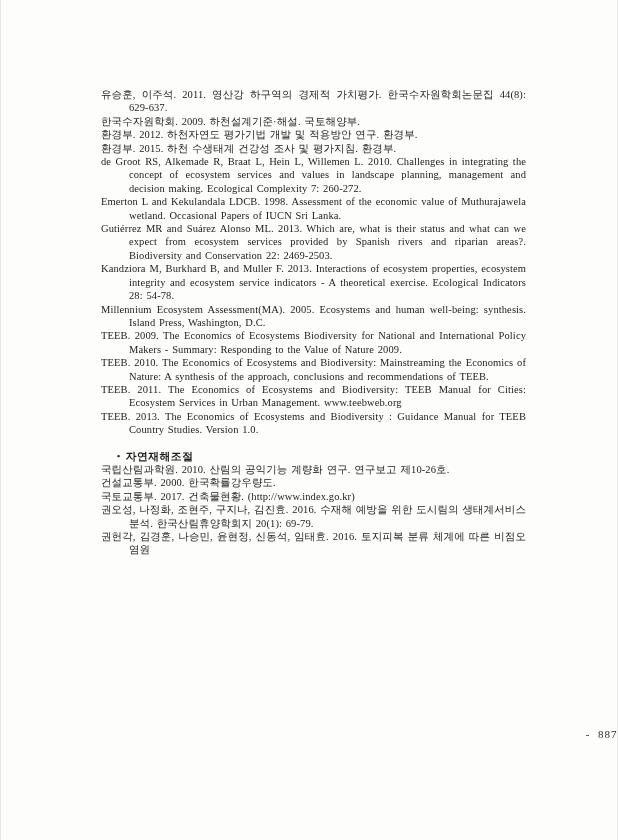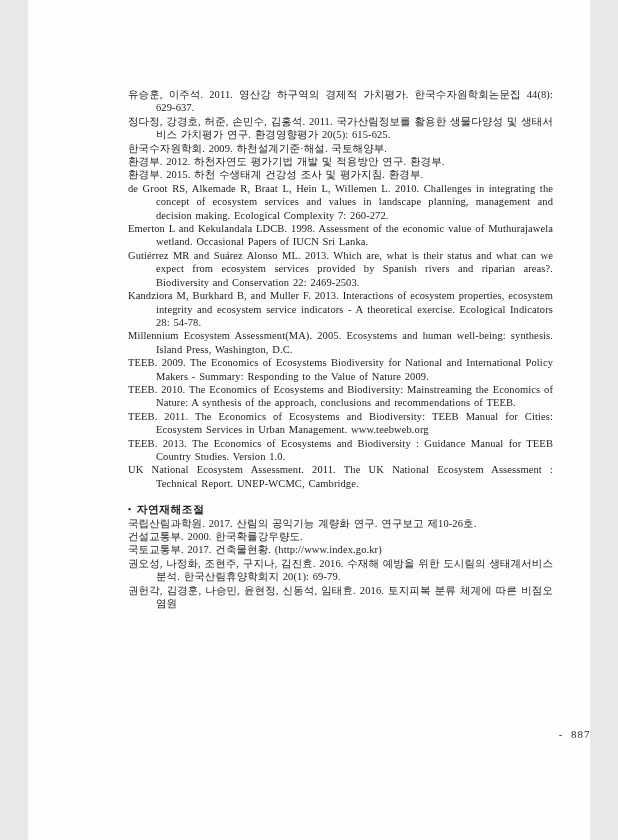--- a/index.html
+++ b/index.html
@@ -2,21 +2,21 @@
 <html><head>
 <meta charset="utf-8">
 <style>
   html, body {
     margin: 0;
     padding: 0;
     background: #e8e8e8;
   }
   .page {
     position: relative;
-    width: 562px;
+    width: 616px;
     height: 840px;
     margin: 0 auto;
     background: #fdfdfc;
     overflow: hidden;
     font-family: "Liberation Serif", "DejaVu Serif", serif;
     color: #1c1c1c;
   }
   .content {
     position: absolute;
     left: 100px;
@@ -27,21 +27,21 @@
     margin: 0;
     padding-left: 28px;
     text-indent: -28px;
     font-size: 10.5px;
     line-height: 13.4px;
     text-align: justify;
     word-spacing: 1px;
     letter-spacing: 0.1px;
   }
   .section-header {
-    margin: 13px 0 0 0;
+    margin: 13px 0 0 16px;
     font-size: 10.8px;
     line-height: 13.4px;
     font-weight: bold;
     letter-spacing: 0.5px;
     font-family: Liberation Serif, serif;
   }
   .section-header .bullet {
     font-weight: bold;
     margin-right: 5px;
     font-size: 9px;
@@ -62,44 +62,42 @@
 </head>
 <body>
 
 <div class="page">
 
   <main class="content">
 
     <section>
       <div>
           <p class="ref">유승훈, 이주석. 2011. 영산강 하구역의 경제적 가치평가. 한국수자원학회논문집 44(8): 629-637.</p>
-          <p class="ref">정다정, 강경호, 허준, 손민수, 김홍석. 2011. 국가산림정보를 활용한 생물다양성 및 생태서비스 가치평가 연구. 환경영향평가 20(5): 615-625.</p>
           <p class="ref">한국수자원학회. 2009. 하천설계기준·해설. 국토해양부.</p>
           <p class="ref">환경부. 2012. 하천자연도 평가기법 개발 및 적용방안 연구. 환경부.</p>
           <p class="ref">환경부. 2015. 하천 수생태계 건강성 조사 및 평가지침. 환경부.</p>
           <p class="ref">de Groot RS, Alkemade R, Braat L, Hein L, Willemen L. 2010. Challenges in integrating the concept of ecosystem services and values in landscape planning, management and decision making. Ecological Complexity 7: 260-272.</p>
           <p class="ref">Emerton L and Kekulandala LDCB. 1998. Assessment of the economic value of Muthurajawela wetland. Occasional Papers of IUCN Sri Lanka.</p>
           <p class="ref">Gutiérrez MR and Suárez Alonso ML. 2013. Which are, what is their status and what can we expect from ecosystem services provided by Spanish rivers and riparian areas?. Biodiversity and Conservation 22: 2469-2503.</p>
           <p class="ref">Kandziora M, Burkhard B, and Muller F. 2013. Interactions of ecosystem properties, ecosystem integrity and ecosystem service indicators - A theoretical exercise. Ecological Indicators 28: 54-78.</p>
           <p class="ref">Millennium Ecosystem Assessment(MA). 2005. Ecosystems and human well-being: synthesis. Island Press, Washington, D.C.</p>
           <p class="ref">TEEB. 2009. The Economics of Ecosystems Biodiversity for National and International Policy Makers - Summary: Responding to the Value of Nature 2009.</p>
           <p class="ref">TEEB. 2010. The Economics of Ecosystems and Biodiversity: Mainstreaming the Economics of Nature: A synthesis of the approach, conclusions and recommendations of TEEB.</p>
           <p class="ref">TEEB. 2011. The Economics of Ecosystems and Biodiversity: TEEB Manual for Cities: Ecosystem Services in Urban Management. www.teebweb.org</p>
           <p class="ref">TEEB. 2013. The Economics of Ecosystems and Biodiversity : Guidance Manual for TEEB Country Studies. Version 1.0.</p>
-          <p class="ref">UK National Ecosystem Assessment. 2011. The UK National Ecosystem Assessment : Technical Report. UNEP-WCMC, Cambridge.</p>
         </div>
     </section>
 
     <h3 class="section-header">
       <span class="bullet">•</span><span>자연재해조절</span>
     </h3>
 
     <section>
       <div>
-          <p class="ref">국립산림과학원. 2017. 산림의 공익기능 계량화 연구. 연구보고 제10-26호.</p>
+          <p class="ref">국립산림과학원. 2010. 산림의 공익기능 계량화 연구. 연구보고 제10-26호.</p>
           <p class="ref">건설교통부. 2000. 한국확률강우량도.</p>
           <p class="ref">국토교통부. 2017. 건축물현황. (http://www.index.go.kr)</p>
           <p class="ref">권오성, 나정화, 조현주, 구지나, 김진효. 2016. 수재해 예방을 위한 도시림의 생태계서비스 분석. 한국산림휴양학회지 20(1): 69-79.</p>
           <p class="ref">권헌각, 김경훈, 나승민, 윤현정, 신동석, 임태효. 2016. 토지피복 분류 체계에 따른 비점오염원</p>
         </div>
     </section>
 
   </main>
 
   <footer class="footer">

